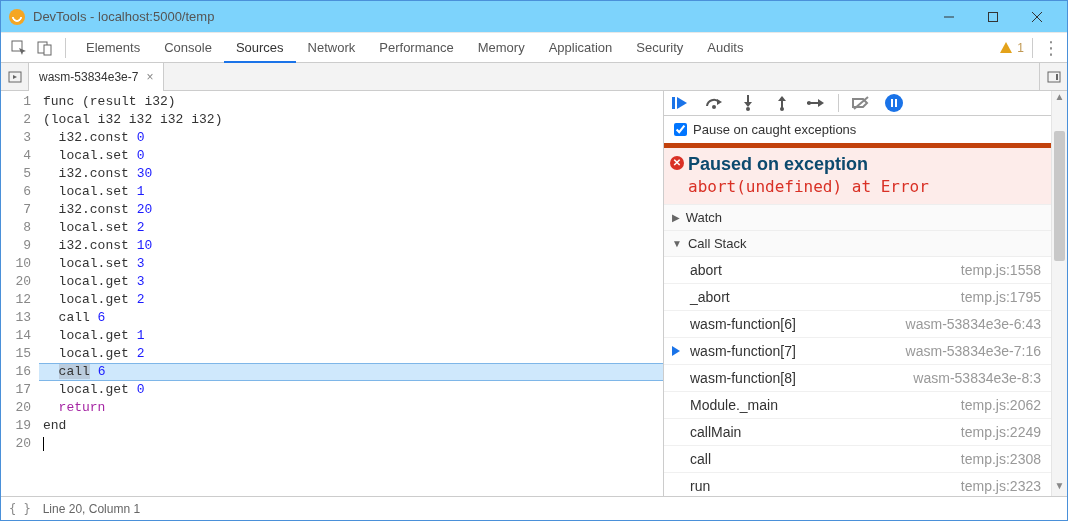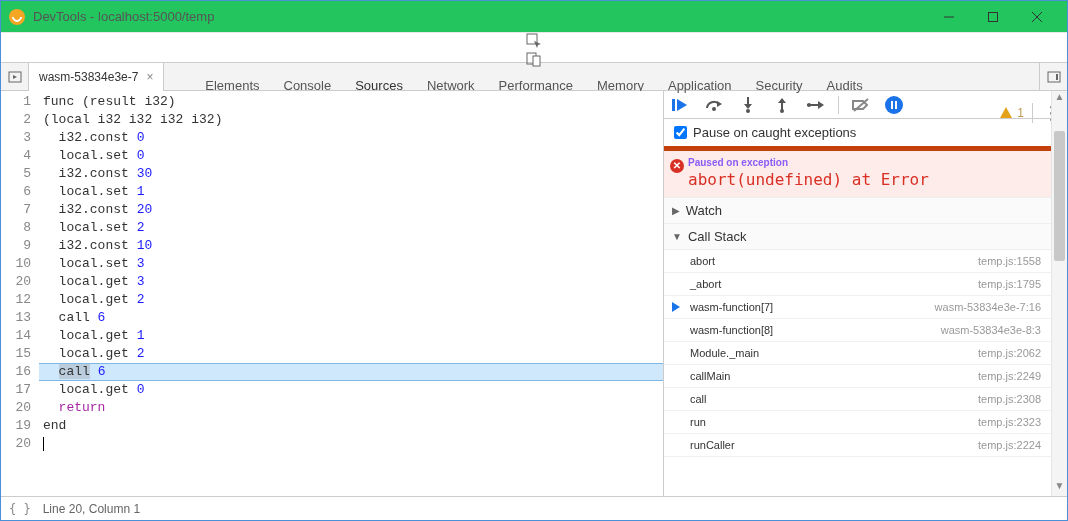--- a/index.html
+++ b/index.html
@@ -11,21 +11,21 @@
     width: 1068px;
     height: 521px;
     overflow: hidden;
     border: 1px solid #4a90d9;
   }
   .titlebar {
     height: 32px;
     display: flex;
     align-items: center;
     padding: 0 8px;
-    background: #22c55e;
+    background: #7dd3fc;
     border-bottom: 1px solid #e8e8e8;
   }
   .titlebar .app-icon {
     width: 16px; height: 16px;
     background: #f5a623;
     border-radius: 50%;
     margin-right: 8px;
     position: relative;
   }
   .titlebar .app-icon::after{
@@ -40,21 +40,20 @@
     width: 44px; height: 32px;
     display:flex; align-items:center; justify-content:center;
     color:#555;
   }
   .tabs-row {
     height: 30px;
     display:flex; align-items:center;
     padding: 0 6px;
     border-bottom:1px solid #ccc;
     gap: 2px;
-    flex-direction: column;
   }
   .tool-icon {
     width:24px; height:26px;
     display:flex; align-items:center; justify-content:center;
     color:#666;
   }
   .tab {
     padding: 0 12px; height:30px; line-height:30px;
     color:#555; cursor:pointer;
     font-size:13px;
@@ -159,36 +158,36 @@
     background:#fdecea;
     padding:6px 10px 8px 24px;
     position:relative;
     border-bottom:1px solid #eee;
   }
   .exception-banner .err-icon{
     position:absolute; left:6px; top:8px;
     width:14px;height:14px;border-radius:50%;background:#d93025;
     color:#fff;font-size:10px;line-height:14px;text-align:center;font-weight:bold;
   }
-  .exception-banner .title { color:#8b5cf6; font-weight:600; font-size:10px;}
+  .exception-banner .title { color:#0c4a6e; font-weight:600; font-size:18px;}
   .exception-banner .detail { color:#d93025; font-family:Consolas,monospace; font-size:16px; margin-top:2px;}
   .section-header{
     padding:5px 8px;
     border-bottom:1px solid #eee;
     display:flex;align-items:center;gap:6px;
     font-size:13px; color:#333;
     background:#fafafa;
   }
   .section-header .tri { font-size:10px; color:#666;}
   .stack-list { overflow:auto; }
   .stack-row{
     padding:5px 10px 5px 26px;
     display:flex; justify-content:space-between;
     border-bottom:1px solid #f0f0f0;
-    font-size:11px;
+    font-size:14px;
     cursor:pointer;
     position:relative;
   }
   .stack-row .loc { color:#999; }
   .stack-row.current::before{
     content:""; position:absolute; left:8px; top:50%; transform:translateY(-50%);
     border-left:8px solid #1a73e8; border-top:5px solid transparent; border-bottom:5px solid transparent;
   }
   .scrollbar-v {
     position:absolute; right:0; top:0; width:16px; height:100%;
@@ -391,20 +390,24 @@
 
     <div class="stack-list" id="stack" style="padding-right:16px;">
         <div class="stack-row">
           <span>abort</span>
           <span class="loc">temp.js:1558</span>
         </div>
         <div class="stack-row">
           <span>_abort</span>
           <span class="loc">temp.js:1795</span>
         </div>
+        <div class="stack-row">
+          <span>wasm-function[6]</span>
+          <span class="loc">wasm-53834e3e-6:43</span>
+        </div>
         <div class="stack-row current">
           <span>wasm-function[7]</span>
           <span class="loc">wasm-53834e3e-7:16</span>
         </div>
         <div class="stack-row">
           <span>wasm-function[8]</span>
           <span class="loc">wasm-53834e3e-8:3</span>
         </div>
         <div class="stack-row">
           <span>Module._main</span>

